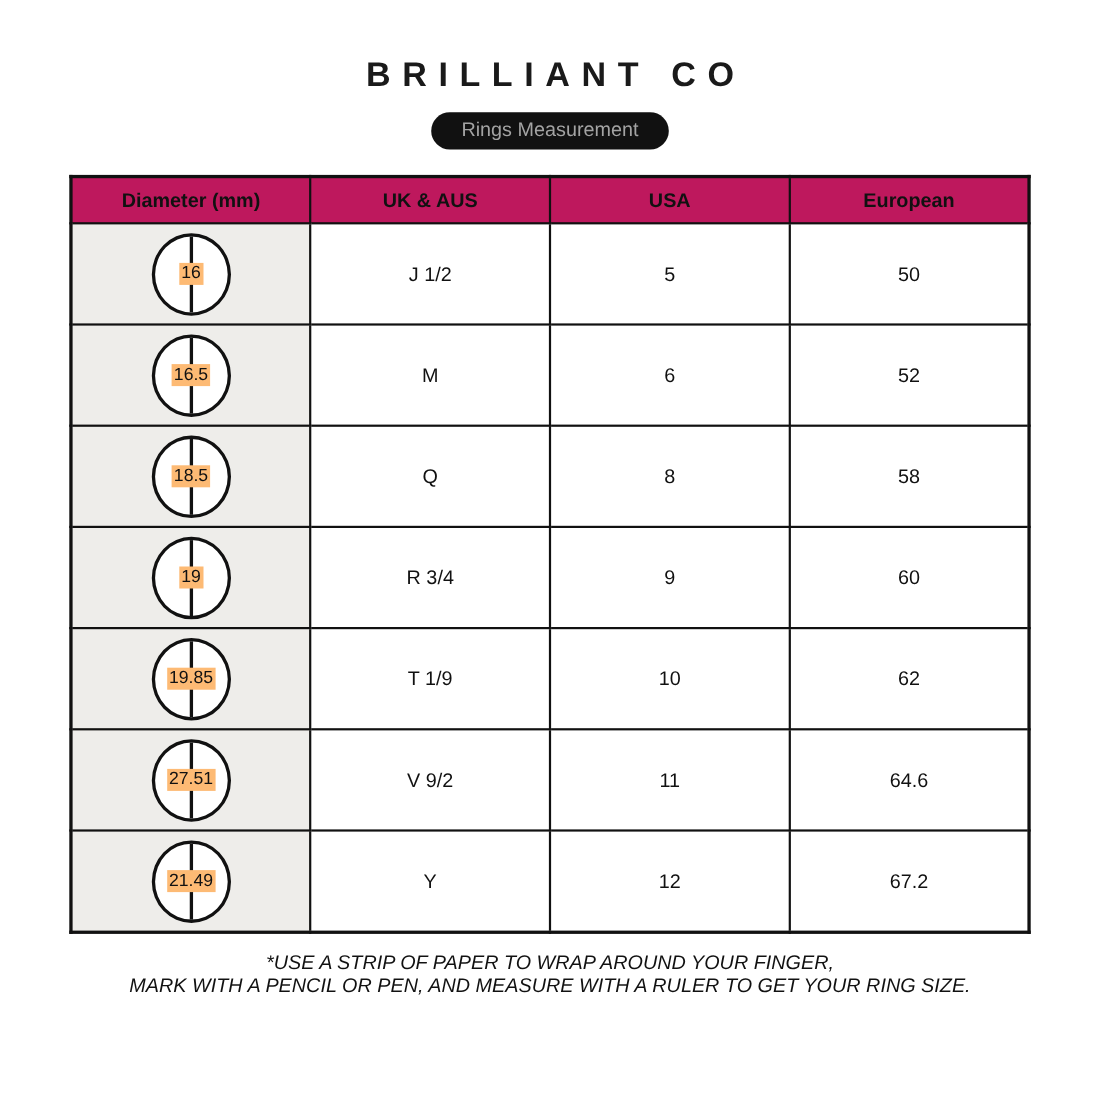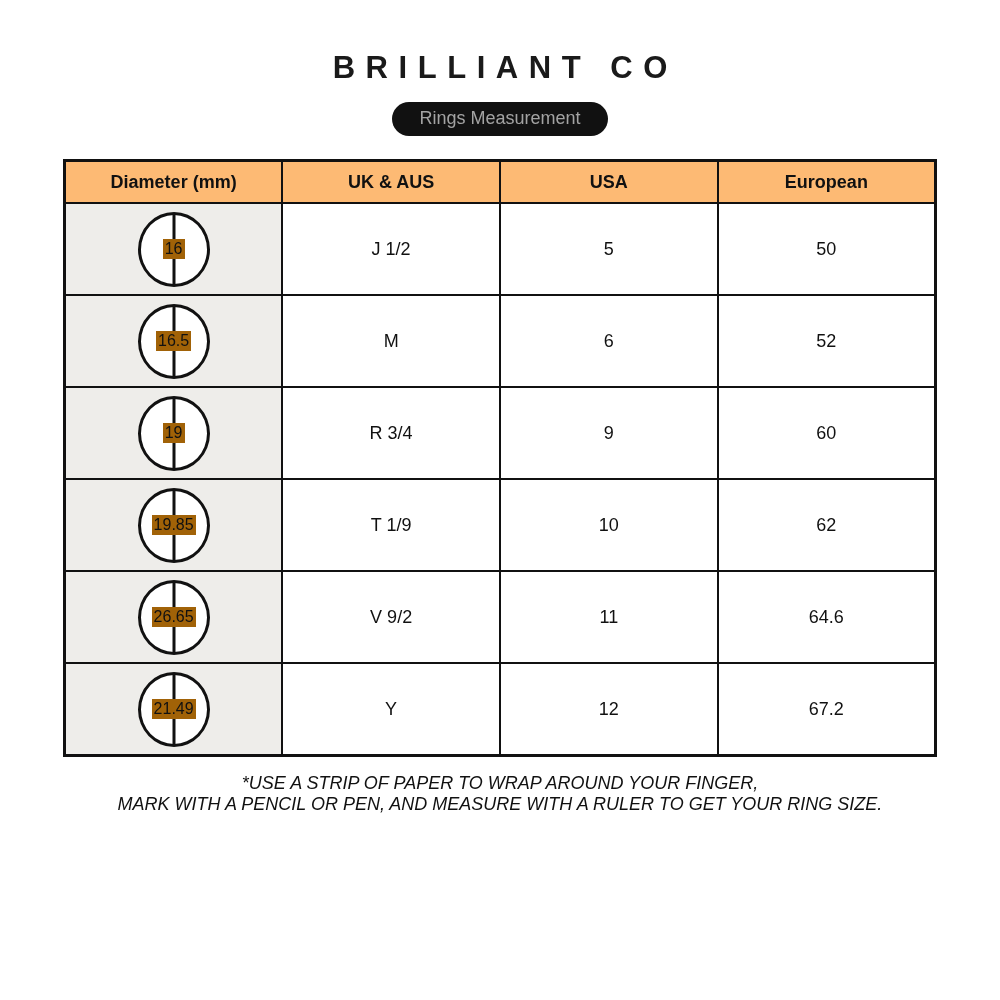--- a/index.html
+++ b/index.html
@@ -56,21 +56,21 @@
   .size-table th,
   .size-table td {
     border: 2px solid #111111;
     text-align: center;
     vertical-align: middle;
     font-size: 18px;
     padding: 0;
   }
   .size-table th {
     height: 40px;
-    background: #fdba74;
+    background: #be185d;
     font-weight: bold;
   }
   .size-table td {
     height: 90px;
     background: #ffffff;
     font-weight: normal;
   }
   .size-table td.shaded {
     background: #eeedea;
   }
@@ -92,21 +92,21 @@
     top: 0;
     bottom: 0;
     left: 50%;
     width: 3px;
     transform: translateX(-50%);
     background: #111111;
   }
   .diameter-value {
     position: relative;
     z-index: 1;
-    background: #a16207;
+    background: #fdba74;
     padding: 1px 2px;
     font-size: 16px;
     line-height: 1.15;
   }
   
   .footer-note {
     margin-top: 16px;
     text-align: center;
     font-size: 18px;
     line-height: 21px;
@@ -157,20 +157,31 @@
             <div class="diameter-line"></div>
             <span class="diameter-value">16.5</span>
           </div>
         </td>
         <td>M</td>
         <td>6</td>
         <td>52</td>
       </tr>
 
 
+      <tr>
+        <td class="shaded">
+          <div class="ring-circle">
+            <div class="diameter-line"></div>
+            <span class="diameter-value">18.5</span>
+          </div>
+        </td>
+        <td>Q</td>
+        <td>8</td>
+        <td>58</td>
+      </tr>
 
       <tr>
         <td class="shaded">
           <div class="ring-circle">
             <div class="diameter-line"></div>
             <span class="diameter-value">19</span>
           </div>
         </td>
         <td>R 3/4</td>
         <td>9</td>
@@ -186,21 +197,21 @@
         </td>
         <td>T 1/9</td>
         <td>10</td>
         <td>62</td>
       </tr>
 
       <tr>
         <td class="shaded">
           <div class="ring-circle">
             <div class="diameter-line"></div>
-            <span class="diameter-value">26.65</span>
+            <span class="diameter-value">27.51</span>
           </div>
         </td>
         <td>V 9/2</td>
         <td>11</td>
         <td>64.6</td>
       </tr>
 
       <tr>
         <td class="shaded">
           <div class="ring-circle">

